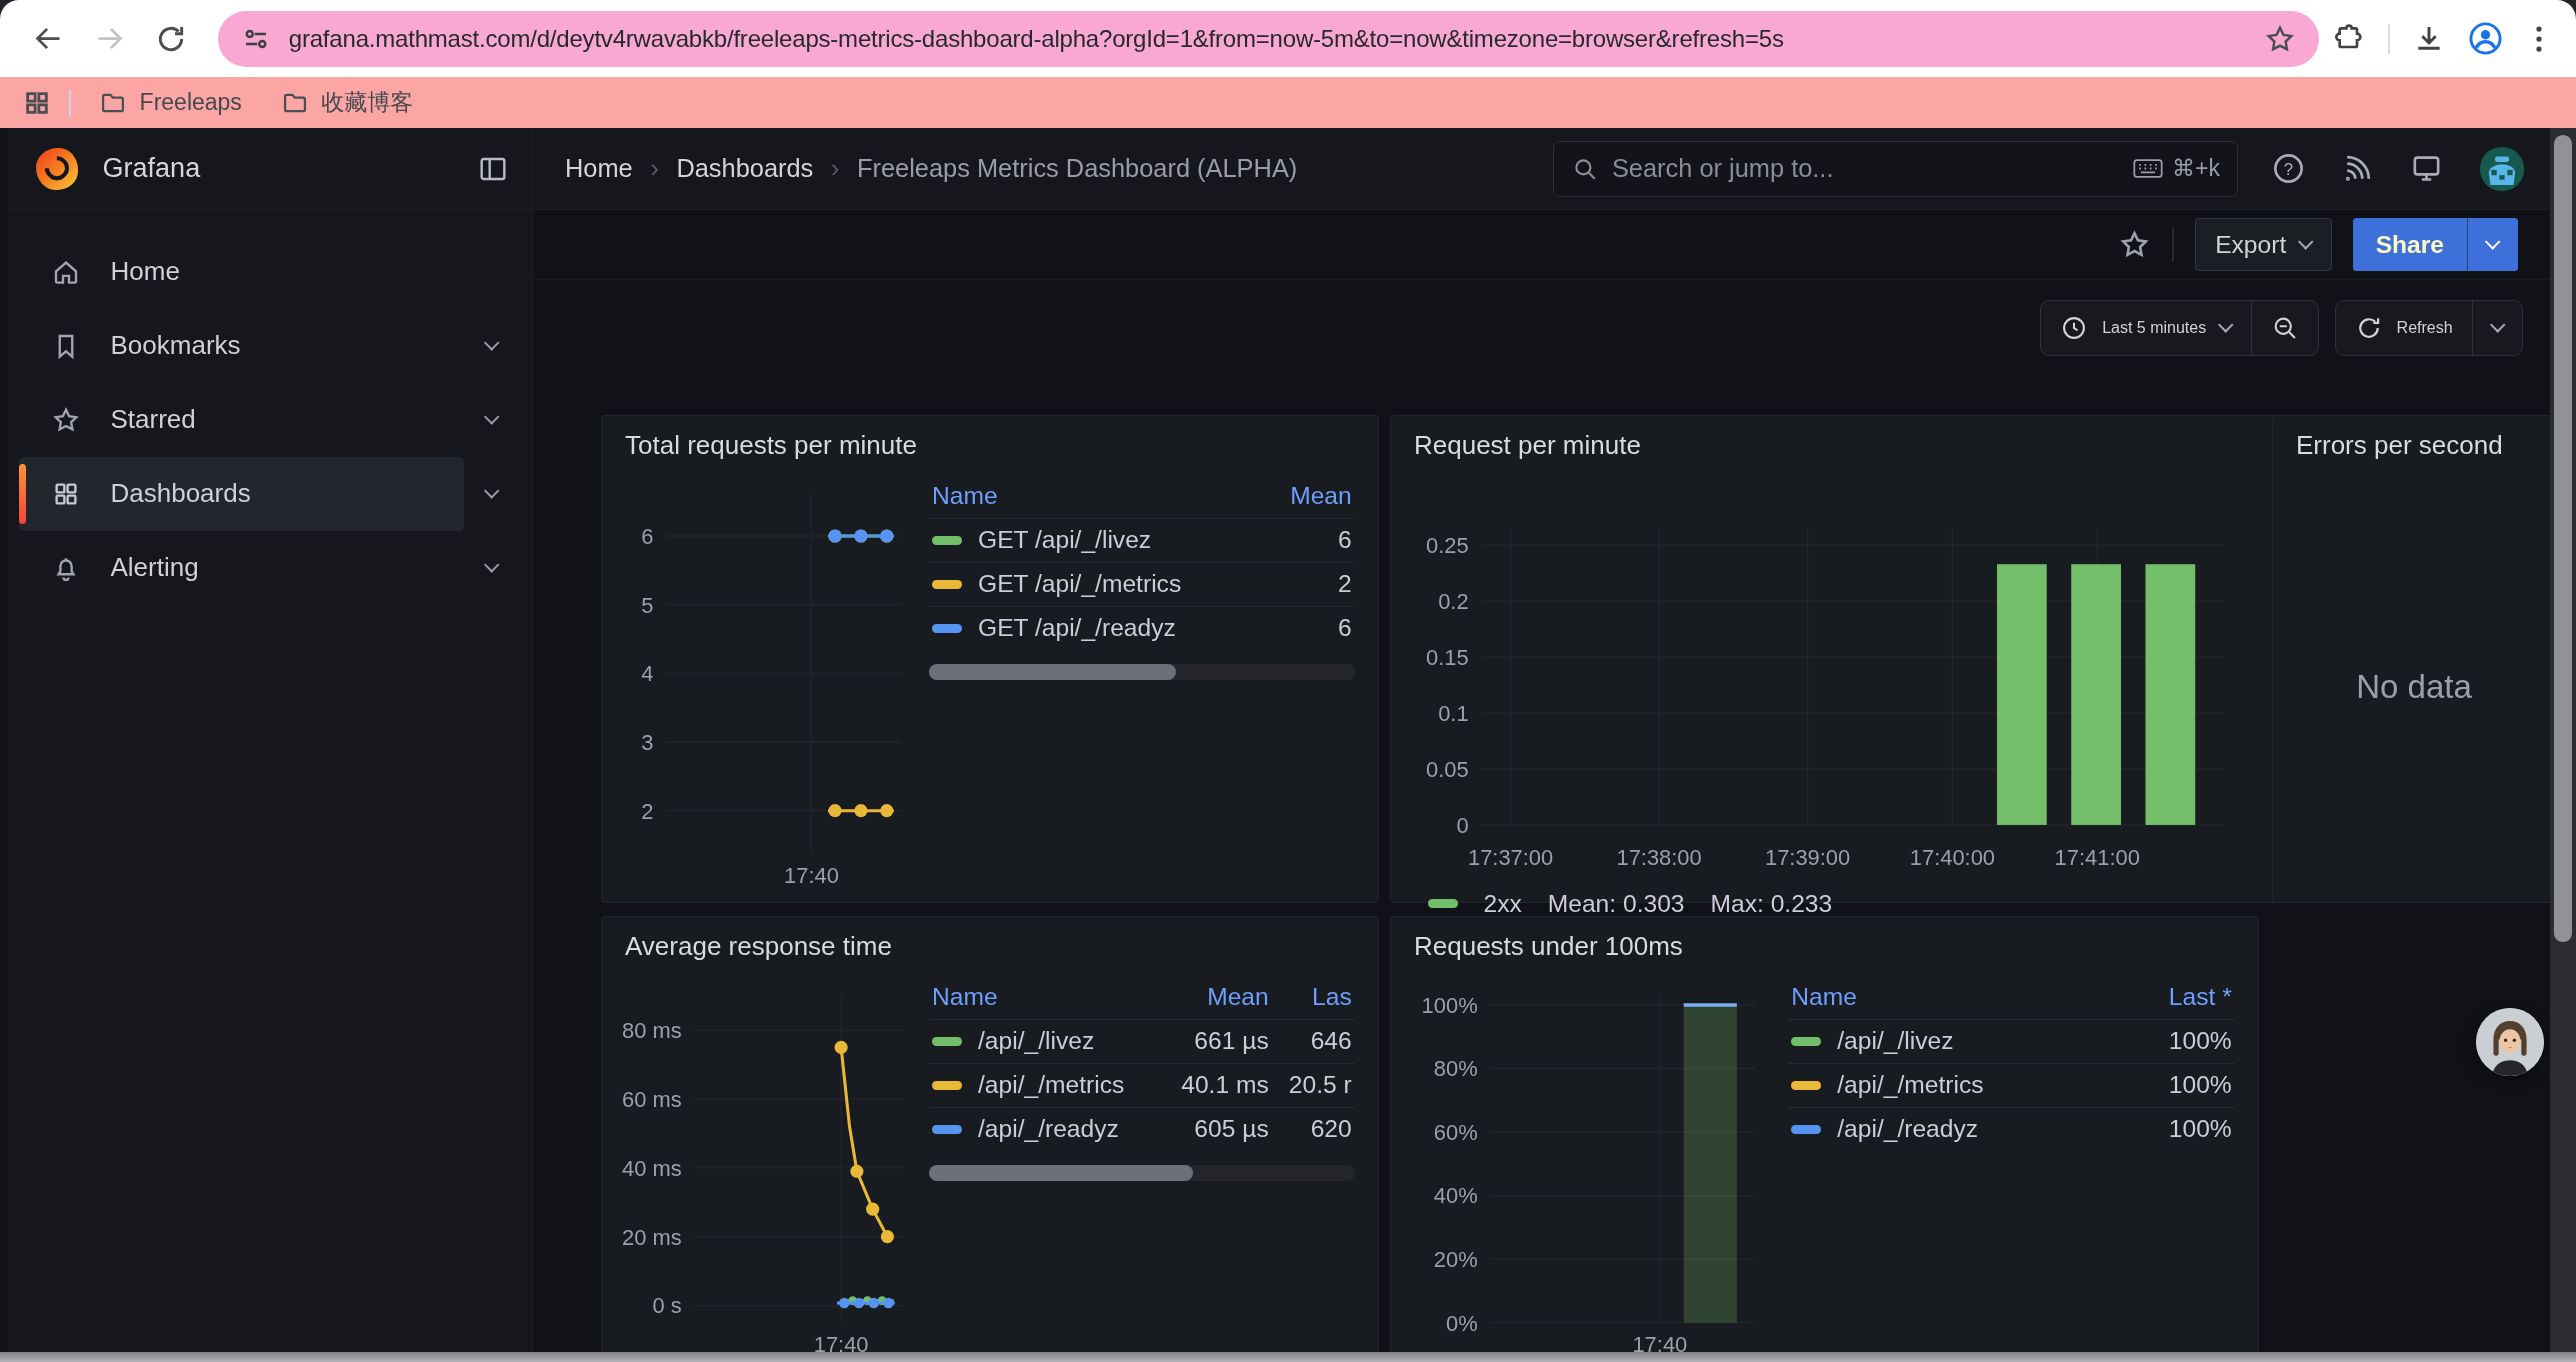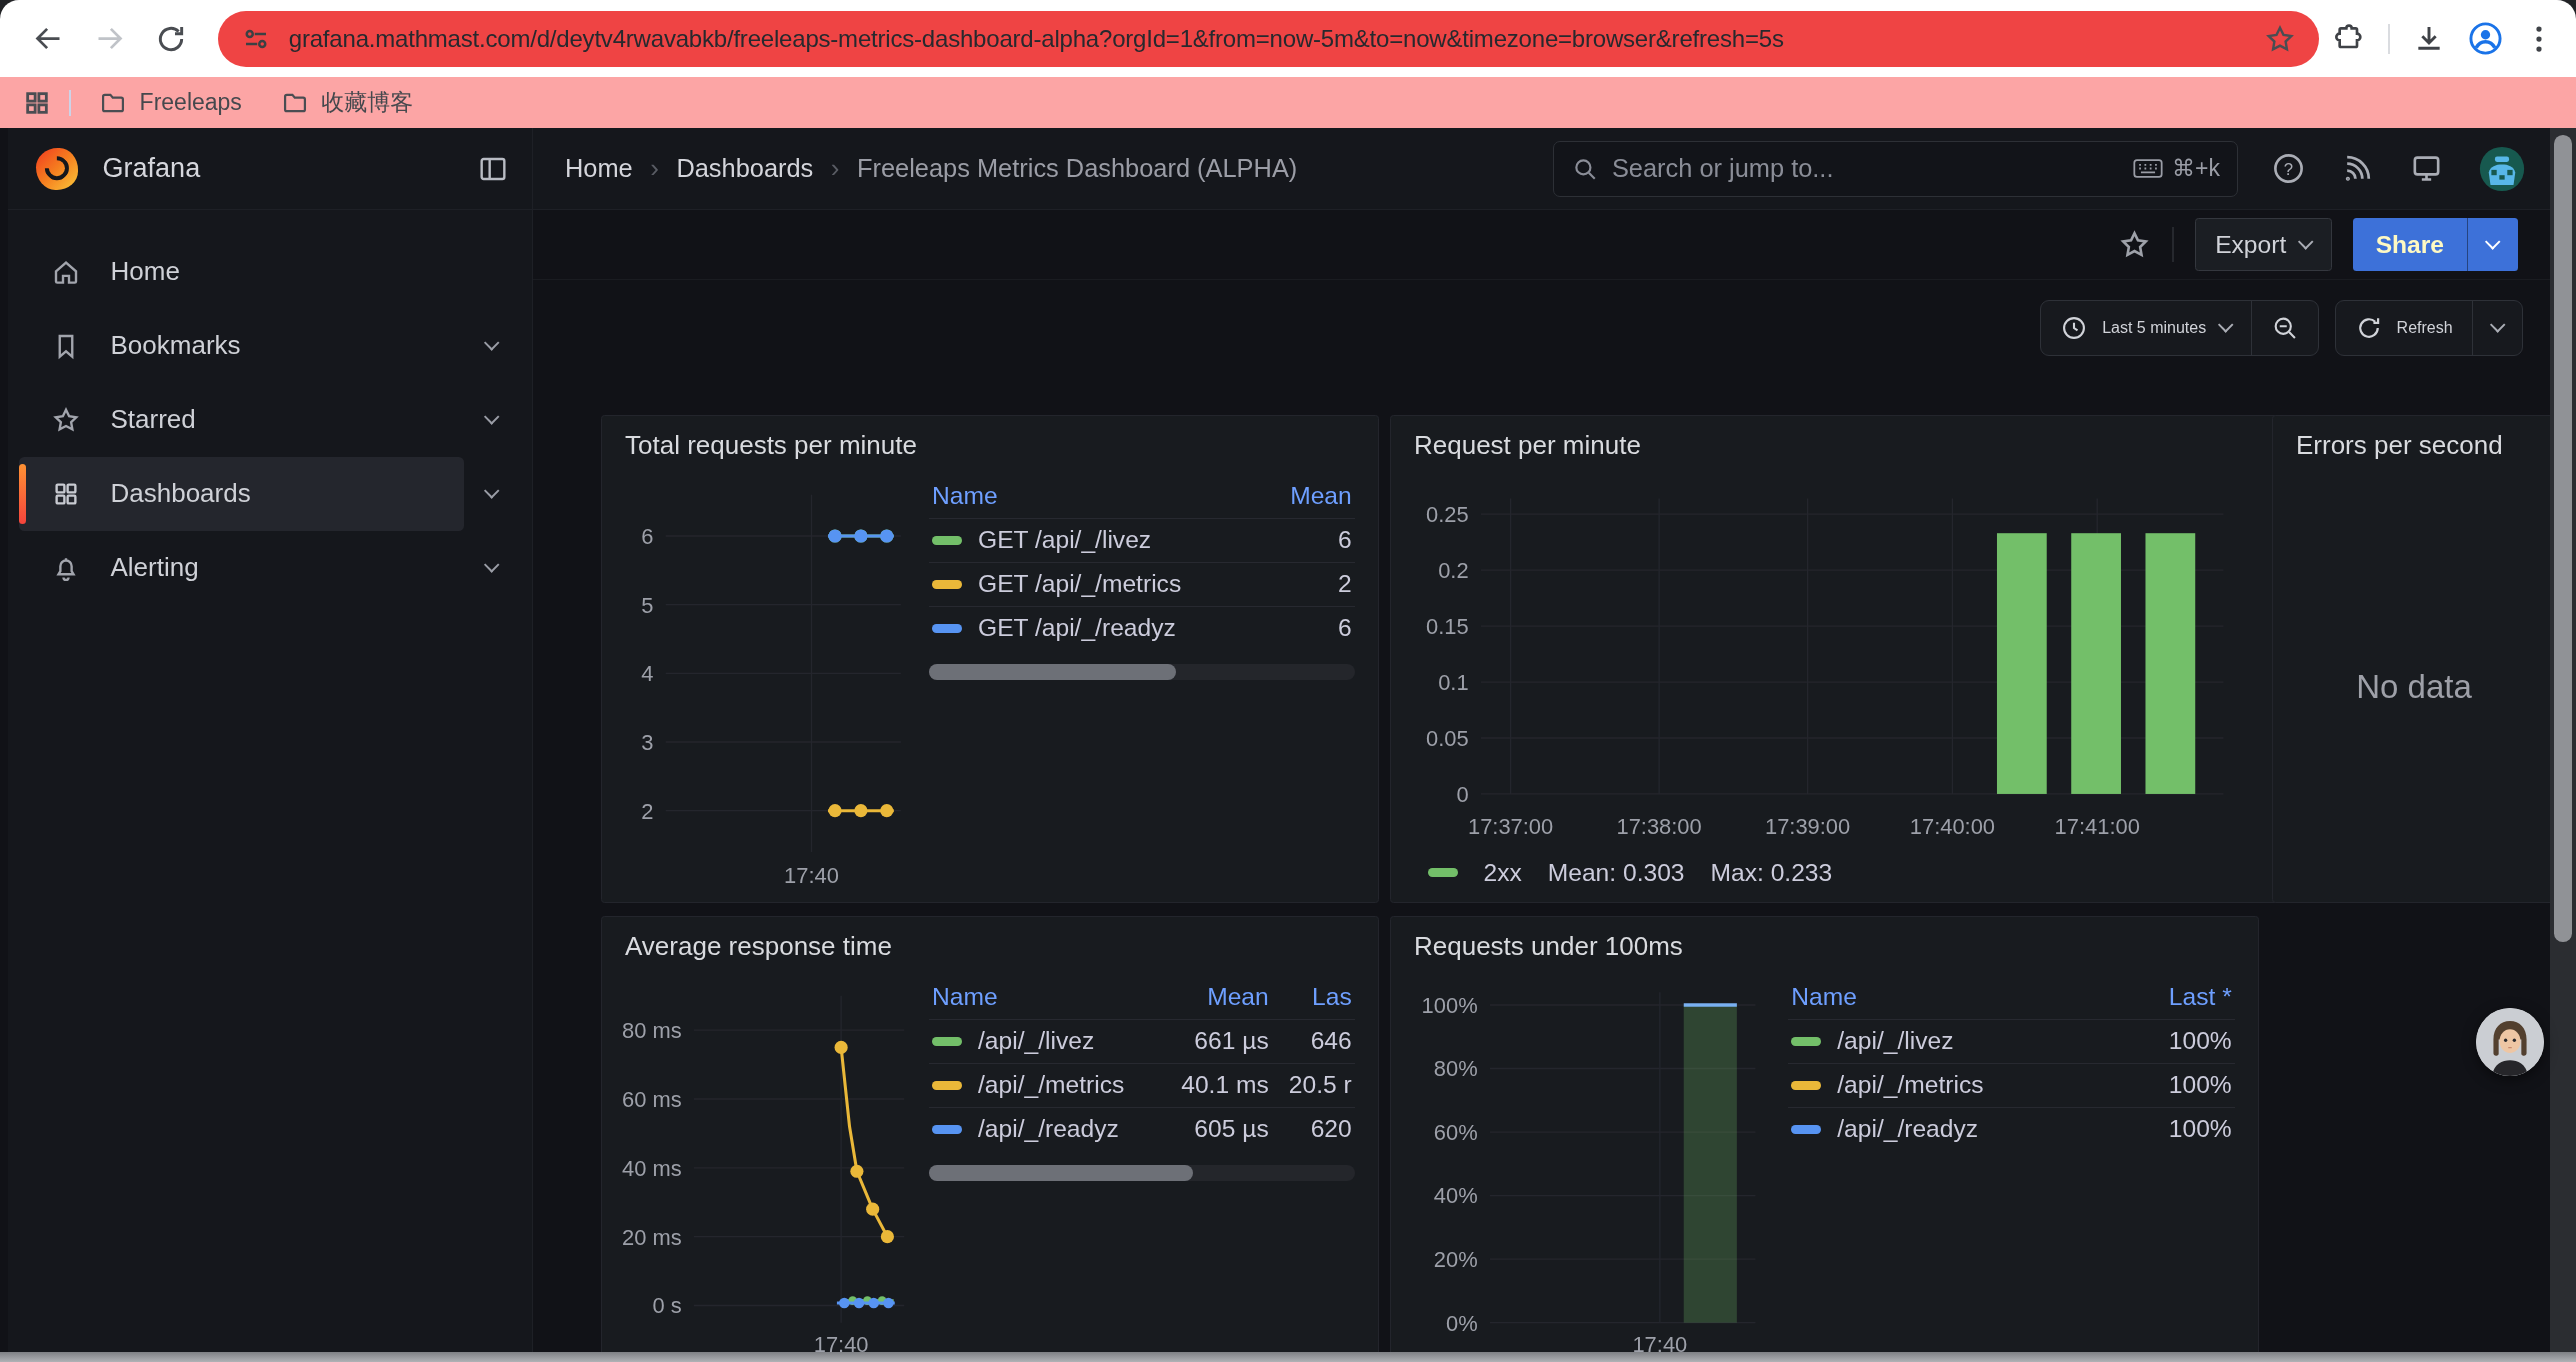--- a/index.html
+++ b/index.html
@@ -2,21 +2,21 @@
 <html style="font-size:14px"><head>
 <meta charset="utf-8">
 <style>
   * { margin:0; padding:0; box-sizing:border-box; }
   html,body { width:2576px; height:1363px; background:#222326; font-family:"Liberation Sans",sans-serif; overflow:hidden; }
   .window { position:absolute; inset:0; border-radius:19px 19px 0 0; overflow:hidden; background:#111217; }
 
   
   .toolbar { height:77px; background:#ffffff; display:flex; align-items:center; padding:0 17.5px; }
   .nav-btn { width:51px; height:51px; border-radius:50%; display:flex; align-items:center; justify-content:center; flex:0 0 auto; margin:0 5.3px; }
-  .omnibox { flex:1; height:56px; background:#ef4444; border-radius:30px; display:flex; align-items:center; padding:0 23px; margin:0 14px 0 16px; min-width:0; }
+  .omnibox { flex:1; height:56px; background:#f9a8d4; border-radius:30px; display:flex; align-items:center; padding:0 23px; margin:0 14px 0 16px; min-width:0; }
   .url-text { flex:1; font-size:24px; color:#27292e; white-space:nowrap; overflow:hidden; letter-spacing:-0.2px; }
   .tb-right { display:flex; align-items:center; gap:23px; padding-right:7px; }
   .tb-sep { width:1.8px; height:30px; background:#dadce0; }
 
   .bookmarks { height:51px; background:#fca5a5; display:flex; align-items:center; padding:0 23px; gap:18px; }
   .bm-item { display:flex; align-items:center; gap:12.3px; font-size:23px; color:#45484d; padding:3.5px 10.5px; border-radius:7px; }
 
   
   .app { position:absolute; top:128px; left:0; right:0; bottom:0; display:flex; flex-direction:column; background:#111217; color:#ccccdc;padding-left:8px; }
   .app-header { flex:0 0 82px; display:flex; align-items:stretch; border-bottom:0.9px solid #1e2026; background:#15171c; }
@@ -54,21 +54,21 @@
   .btn-share-chev { height:53px; width:51px; background:#3d71d9; border-left:0.9px solid rgba(12,14,20,.45); border-radius:0 3.5px 3.5px 0; display:flex; align-items:center; justify-content:center; color:#fff; }
 
   .time-row { flex:0 0 96px; display:flex; align-items:center; justify-content:flex-end; gap:16px; padding-right:53px; }
   .tgroup { display:flex; align-items:stretch; height:56px; border:0.9px solid #2e3138; border-radius:9px; background:#17191e; color:#d1d3d9; font-size:16px; }
   .tseg { display:flex; align-items:center; gap:14px; padding:0 19px; }
   .tseg + .tseg { border-left:0.9px solid #2e3138; }
 
   .panels { flex:1; position:relative; overflow:hidden; }
   .panel { position:absolute; background:#181b1f; border:0.9px solid #23252c; border-radius:3.5px; display:flex; flex-direction:column; }
   #panel-total    { left:68px;   top:39px;  width:778px; height:488px; }
-  #panel-rpm      { left:857px;  top:39px;  width:1000px; height:488px; }
+  #panel-rpm      { left:857px;  top:39px;  width:1000px; height:488px;gap:31px; }
   #panel-errors   { left:1739px; top:39px;  width:284px; height:488px; }
   #panel-avg      { left:68px;   top:540px; width:778px; height:488px; }
   #panel-under100 { left:857px;  top:540px; width:869px; height:488px; }
   .p-title { flex:0 0 56px; padding:14px 23px 0; font-size:26px; font-weight:500; color:#d9dbdf; white-space:nowrap; overflow:hidden; }
   .p-body { flex:1; display:flex; min-height:0; padding:0 10.5px 8.8px 10.5px; }
   .p-body.col { flex-direction:column; }
   .chart { position:relative; }
   .split .chart { width:40%; height:100%; }
   #panel-under100 .chart { width:44%; }
   .short .chart { height:390px; }

